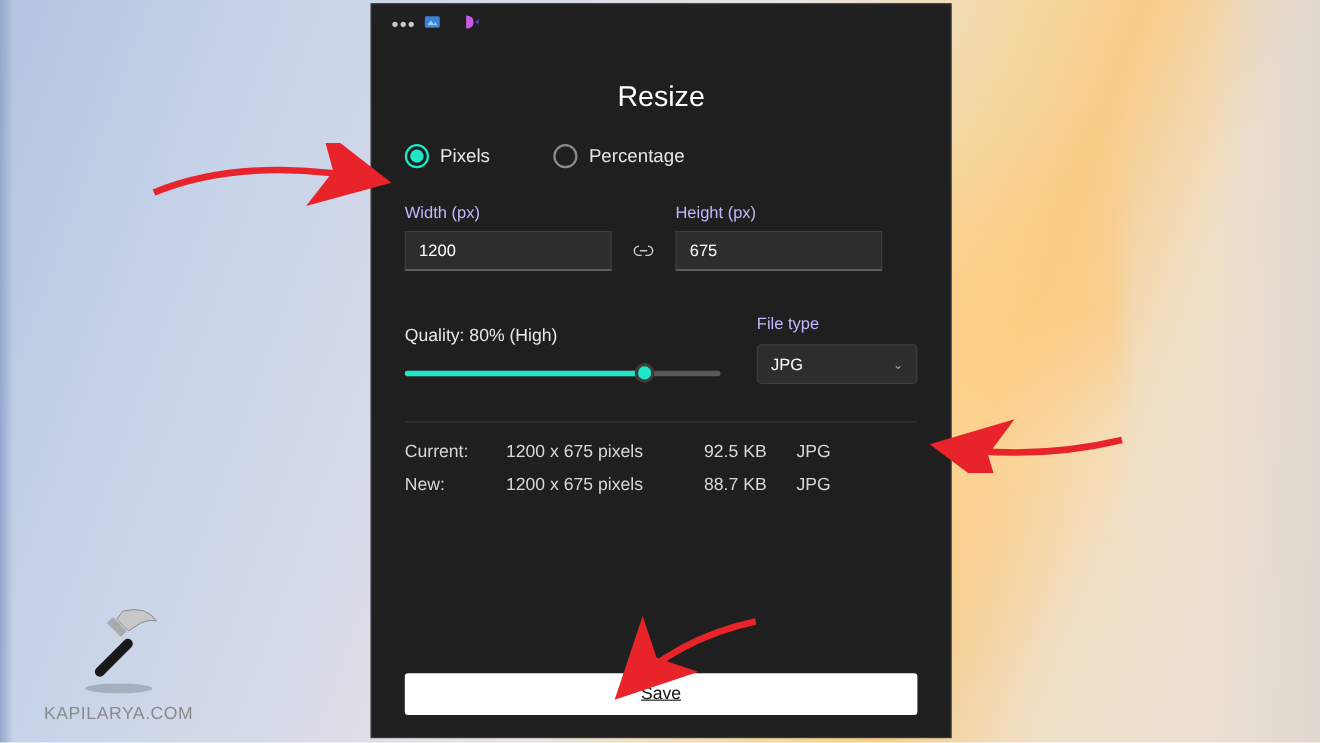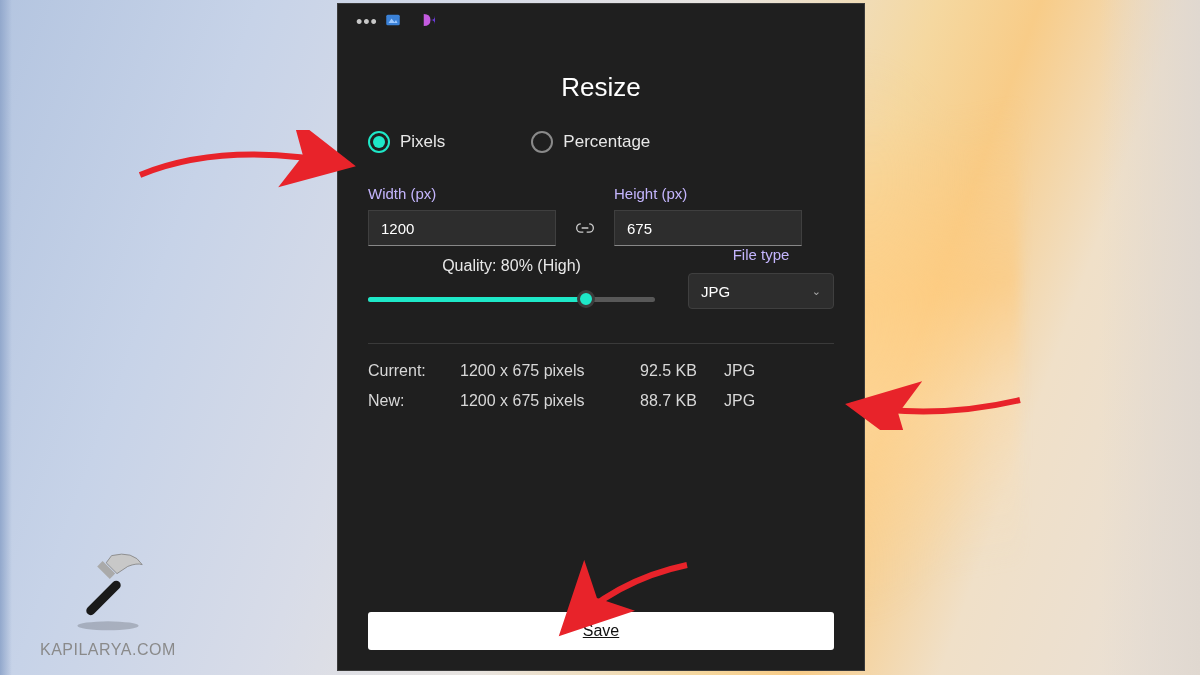--- a/index.html
+++ b/index.html
@@ -29,34 +29,34 @@
     }
     .titlebar { display:flex; align-items:center; height:36px; padding:0 14px 0 18px; }
     .titlebar .more { font-size:18px; color:#c8c8c8; letter-spacing:1px; width:28px; cursor:pointer; }
     .titlebar .fname { flex:1; text-align:center; font-size:15px; color:#d6d6d6; }
     .titlebar .appicons { display:flex; gap:18px; align-items:center; padding-right:4px; }
     .appicon { width:18px; height:18px; }
     .heading { text-align:center; font-size:26px; font-weight:400; color:#fff; margin: 32px 0 28px; }
 
     .content { padding: 0 30px; flex:1; display:flex; flex-direction:column; }
 
-    .radiorow { display:flex; gap:86px; align-items:center; }
+    .radiorow { display:flex; gap:58px; align-items:center; }
     .radio { display:flex; align-items:center; gap:10px; font-size:17px; cursor:pointer; }
     .radio-circle { width:22px; height:22px; border-radius:50%; border:2px solid #8a8a8a; display:flex; align-items:center; justify-content:center; }
     .radio.selected .radio-circle { border-color:#1ee8c8; }
     .radio-dot { width:12px; height:12px; border-radius:50%; background:#1ee8c8; display:none; }
     .radio.selected .radio-dot { display:block; }
 
     .dimrow { display:flex; align-items:flex-end; gap:14px; margin-top:32px; }
     .field { display:flex; flex-direction:column; gap:8px; }
     .field-label { font-size:15px; color:#c4b5fd; }
     .textbox { width:188px; height:36px; background:#2d2d2d; border:1px solid #3f3f3f; border-bottom:1px solid #888; color:#fff; font-size:15px; padding:0 12px; outline:none; }
     .link-icon { width:30px; height:30px; display:flex; justify-content:center; align-items:center; margin-bottom:3px; cursor:pointer; }
 
-    .qtrow { display:flex; gap:33px; align-items:flex-end;text-align:center; }
+    .qtrow { display:flex; gap:33px; margin-top:40px; align-items:flex-end; }
     .qt-left { flex:1; display:flex; flex-direction:column; gap:14px; }
     .qt-label { font-size:16px; color:#e8e8e8; }
     .slider { position:relative; width:100%; height:20px; display:flex; align-items:center; cursor:pointer; }
     .slider-track-bg { position:absolute; height:5px; width:100%; background:#585858; border-radius:3px; }
     .slider-track-fill { position:absolute; height:5px; width:76%; background:#1ee8c8; border-radius:3px; }
     .slider-thumb { position:absolute; left:calc(76% - 9px); width:18px; height:18px; border-radius:50%; background:#1ee8c8; border:3px solid #3c3c3c; }
     .ft-right { display:flex; flex-direction:column; gap:10px; }
     .select { width:146px; height:36px; background:#2d2d2d; border:1px solid #3f3f3f; display:flex; align-items:center; justify-content:space-between; padding:0 12px; font-size:15px; color:#fff; cursor:pointer; border-radius:4px; }
     .chevron { font-size:11px; color:#aaa; }
 

